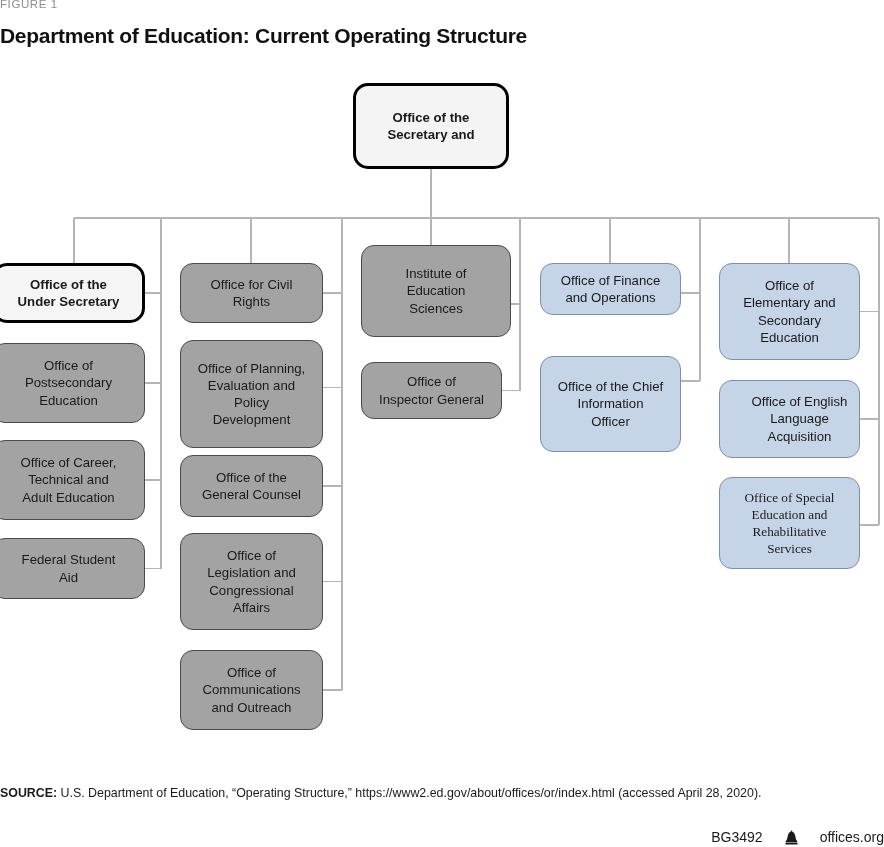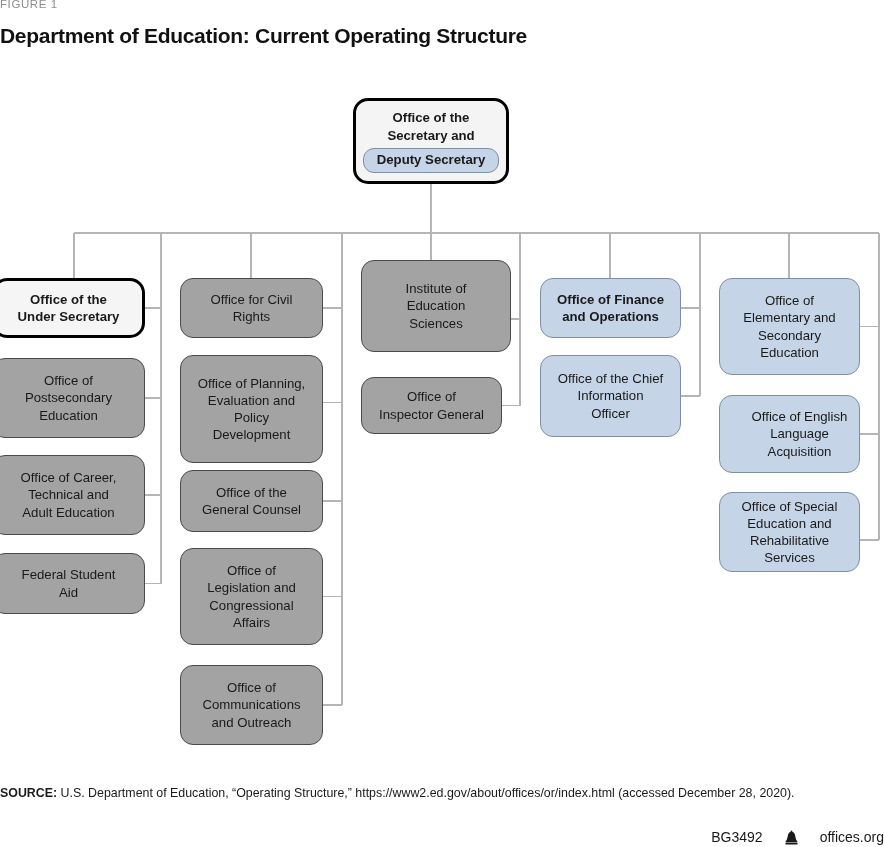--- a/index.html
+++ b/index.html
@@ -37,21 +37,20 @@
     white-space: nowrap;
   }
 
   
   #diagram {
     position: absolute;
     left: 0;
     top: 0;
     width: 884px;
     height: 780px;
-    margin-top: 15px;
   }
   #connectors {
     position: absolute;
     left: 0;
     top: 0;
     width: 884px;
     height: 780px;
     pointer-events: none;
   }
 
@@ -176,21 +175,20 @@
       <line x1="789" y1="218" x2="789" y2="263" stroke="#b5b5b5" stroke-width="1.4" shape-rendering="crispEdges"></line>
       <line x1="879" y1="218" x2="879" y2="525" stroke="#b5b5b5" stroke-width="1.4" shape-rendering="crispEdges"></line>
       <line x1="860" y1="311.5" x2="879" y2="311.5" stroke="#b5b5b5" stroke-width="1.4" shape-rendering="crispEdges"></line>
       <line x1="860" y1="419" x2="879" y2="419" stroke="#b5b5b5" stroke-width="1.4" shape-rendering="crispEdges"></line>
       <line x1="860" y1="525" x2="879" y2="525" stroke="#b5b5b5" stroke-width="1.4" shape-rendering="crispEdges"></line>
     </svg>
 
   <div id="node-root">
     <span id="root-title">Office of the
 Secretary and</span>
-    <span id="deputy-badge">Deputy Secretary</span>
   </div>
 
   <div id="node-host">
       <div class="node emph" style="left: -8px; top: 263px; width: 153px; height: 60px; white-space: pre-line;">Office of the
 Under Secretary</div>
       <div class="node plain" style="left: -8px; top: 343px; width: 153px; height: 80px; white-space: pre-line;">Office of
 Postsecondary
 Education</div>
       <div class="node plain" style="left: -8px; top: 440px; width: 153px; height: 80px; white-space: pre-line;">Office of Career,
 Technical and
@@ -210,41 +208,41 @@
 Congressional
 Affairs</div>
       <div class="node plain" style="left: 180px; top: 650px; width: 143px; height: 80px; white-space: pre-line;">Office of
 Communications
 and Outreach</div>
       <div class="node plain" style="left: 361px; top: 245px; width: 150px; height: 92px; white-space: pre-line;">Institute of
 Education
 Sciences</div>
       <div class="node plain" style="left: 361px; top: 362px; width: 141px; height: 57px; white-space: pre-line;">Office of
 Inspector General</div>
-      <div class="node blue" style="left: 540px; top: 263px; width: 141px; height: 60px; white-space: pre-line; font-weight: bold;">Office of Finance
+      <div class="node blue" style="left: 540px; top: 263px; width: 141px; height: 52px; white-space: pre-line;">Office of Finance
 and Operations</div>
-      <div class="node blue" style="left: 540px; top: 340px; width: 141px; height: 82px; white-space: pre-line;">Office of the Chief
+      <div class="node blue" style="left: 540px; top: 356px; width: 141px; height: 96px; white-space: pre-line;">Office of the Chief
 Information
 Officer</div>
       <div class="node blue" style="left: 719px; top: 263px; width: 141px; height: 97px; white-space: pre-line;">Office of
 Elementary and
 Secondary
 Education</div>
       <div class="node blue" style="left: 719px; top: 380px; width: 141px; height: 78px; white-space: pre-line; padding-left: 28px;">Office of English
 Language
 Acquisition</div>
-      <div class="node blue" style="left: 719px; top: 477px; width: 141px; height: 80px; white-space: pre-line;">Office of Special
+      <div class="node blue" style="left: 719px; top: 477px; width: 141px; height: 92px; white-space: pre-line; font-family: Liberation Serif, serif;">Office of Special
 Education and
 Rehabilitative
 Services</div>
     </div>
 </div>
 
 <div id="source-line">
-  <span class="src-label">SOURCE:</span><span> U.S. Department of Education, “Operating Structure,” https://www2.ed.gov/about/offices/or/index.html (accessed December 28, 2020).</span>
+  <span class="src-label">SOURCE:</span><span> U.S. Department of Education, “Operating Structure,” https://www2.ed.gov/about/offices/or/index.html (accessed April 28, 2020).</span>
 </div>
 
 <div id="footer-brand">
   <span>BG3492</span>
   <span id="bell-icon">
     <svg width="13" height="15" viewBox="0 0 13 15" aria-hidden="true">
       <path fill="#1a1a1a" d="M6.5 0.4c-0.5 0-0.9 0.35-0.9 0.8 0 0.2 0.08 0.38 0.21 0.52C4.3 2.15 3.2 3.6 2.85 5.6 2.5 7.6 2.1 9.9 0.95 11.1c-0.35 0.36-0.45 0.6-0.45 0.82 0 0.3 0.25 0.5 0.6 0.5h10.8c0.35 0 0.6-0.2 0.6-0.5 0-0.22-0.1-0.46-0.45-0.82-1.15-1.2-1.55-3.5-1.9-5.5-0.35-2-1.45-3.45-2.96-3.88 0.13-0.14 0.21-0.32 0.21-0.52 0-0.45-0.4-0.8-0.9-0.8z"></path>
       <rect fill="#1a1a1a" x="0.4" y="12.9" width="12.2" height="1.5" rx="0.5"></rect>
     </svg>
   </span>

